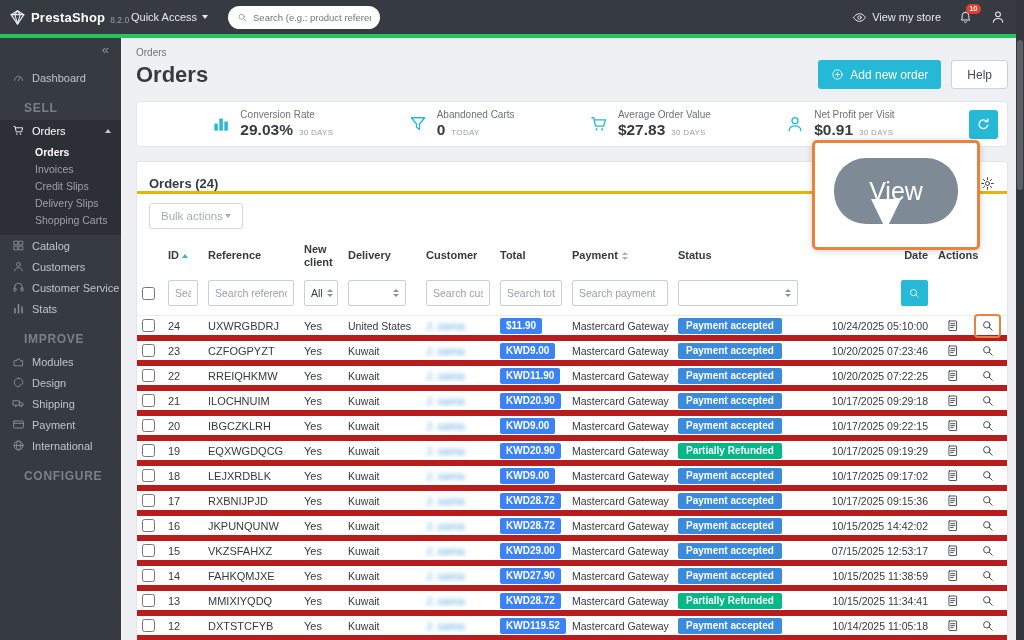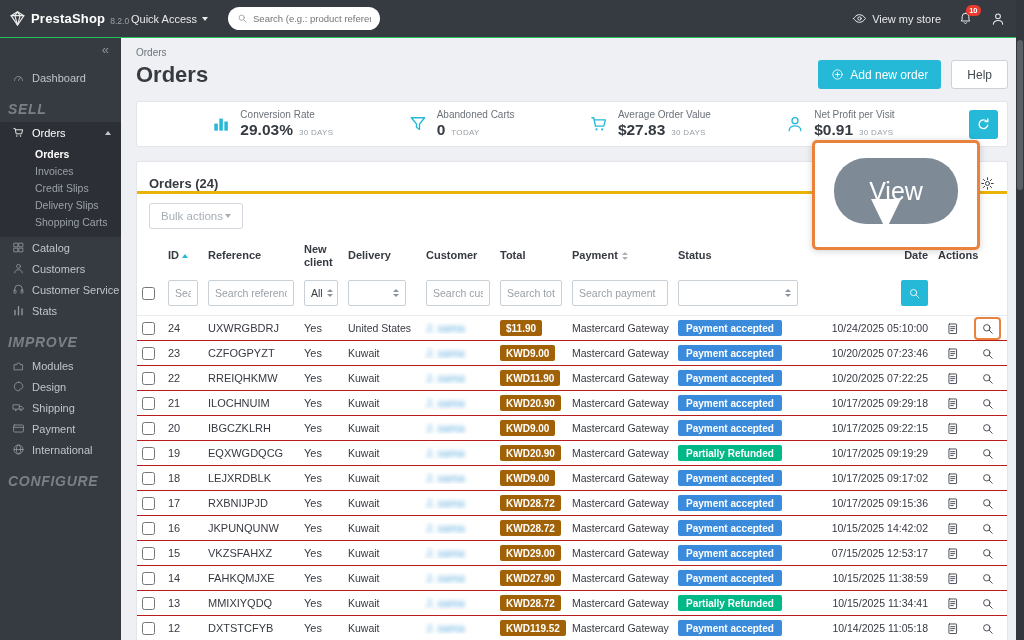--- a/index.html
+++ b/index.html
@@ -3,21 +3,21 @@
 <meta charset="utf-8">
 <style>
   * { margin:0; padding:0; box-sizing:border-box; }
   html,body { width:1024px; height:640px; overflow:hidden; background:#eef0f3;
               font-family:"Liberation Sans", sans-serif; }
   .ic { width:14px; height:14px; display:block; }
 
   
   .topbar { position:fixed; top:0; left:0; width:1024px; height:38px; background:#363a41;
             display:flex; align-items:center; z-index:40; color:#fff;
-            border-bottom:1px solid #22c55e; }
+            border-bottom:4px solid #22c55e; }
   .brand { width:121px; display:flex; align-items:center; gap:5px; padding-left:9px; }
   .brand .ic { width:17px; height:17px; color:#eceef0; }
   .brand-name { font-size:13px; font-weight:bold; letter-spacing:.2px; }
   .brand-version { font-size:8.5px; color:#9aa0a6; align-self:flex-start; margin-top:6px; }
   .quick-access { display:flex; align-items:center; gap:5px; font-size:11px; color:#e8eaec;
                   margin-left:10px; cursor:pointer; }
   .caret { width:0; height:0; border-left:3.5px solid transparent; border-right:3.5px solid transparent; }
   .caret-light { border-top:4px solid #e8eaec; }
   .caret-gray  { border-top:4px solid #a6adb4; }
   .hsearch { margin-left:20px; width:152px; height:23px; background:#fff; border-radius:12px;
@@ -44,21 +44,21 @@
                font-size:11px; cursor:pointer; white-space:nowrap; }
   .menu-item .mi-icon { color:#8f969d; display:flex; flex:none; }
   .menu-item .mi-icon .ic { width:13px; height:13px; }
   .menu-item.active { background:#2c2f35; color:#fff; }
   .menu-item.active .mi-icon { color:#fff; }
   .mi-caret { width:0; height:0; border-left:3.5px solid transparent; border-right:3.5px solid transparent;
               border-bottom:4px solid #c3c8cd; margin-left:auto; margin-right:10px; }
   .submenu { background:#2c2f35; padding:2px 0 7px; }
   .submenu-item { padding:2.5px 0 2.5px 35px; font-size:10.5px; color:#9aa1a8; cursor:pointer; white-space:nowrap; }
   .submenu-item.active { color:#fff; font-weight:bold; }
-  .sec-title { font-size:14px; letter-spacing:.7px; color:#7a8087; padding:13px 0 5px 8px; font-weight:bold;font-style:italic; }
+  .sec-title { font-size:12px; letter-spacing:.7px; color:#7a8087; padding:13px 0 5px 24px; font-weight:bold; }
   .dash-item { margin-top:7px; }
 
   
   .main { position:absolute; left:121px; top:38px; right:0; bottom:0; overflow:hidden; }
   .breadcrumb { font-size:10px; color:#6c737b; padding:9px 16px 0 15px; }
   .page-head { display:flex; align-items:center; padding:2px 16px 12px 15px; }
   .page-title { font-size:22px; font-weight:bold; color:#363a41; }
   .head-actions { margin-left:auto; display:flex; gap:10px; }
   .btn-primary { display:flex; align-items:center; gap:6px; background:#25b9d7; color:#fff; font-size:12px;
                  border:0; border-radius:3px; height:29px; padding:0 13px; font-family:inherit; cursor:pointer; }
@@ -116,29 +116,29 @@
   .updown i { width:0; height:0; border-left:3px solid transparent; border-right:3px solid transparent; }
   .updown .u { border-bottom:3.5px solid #8b9299; }
   .updown .d { border-top:3.5px solid #8b9299; }
   .datebox { height:26px; border:1px solid #c9d0d6; border-radius:2px; background:#fff; display:flex;
              align-items:center; padding:0 7px; font-size:10.5px; color:#9aa1a8; width:100%; cursor:text; }
   .datebox .ic { margin-left:auto; width:12px; height:12px; color:#6c737a; }
   .btn-search { width:27px; height:26px; background:#25b9d7; border:0; border-radius:2px; color:#fff;
                 display:flex; align-items:center; justify-content:center; margin-left:auto; cursor:pointer; }
   .btn-search .ic { width:13px; height:13px; }
 
-  .tbody .tr { border-bottom:1px solid #b91c1c; height:25px; background:#fff; cursor:pointer; }
+  .tbody .tr { border-bottom:6px solid #b91c1c; height:25px; background:#fff; cursor:pointer; }
   .td { font-size:11px; color:#363a41; padding:0 5px; display:flex; align-items:center;
         overflow:hidden; white-space:nowrap; }
   .c-pay { font-size:10.5px; }
   .c-del { font-size:10.5px; }
   .c-date { justify-content:flex-end; font-size:10.5px; }
   .c-cust .blur { color:#57a8dc; filter:blur(2.2px); }
   input[type=checkbox] { width:13px; height:13px; accent-color:#25b9d7; }
-  .badge-total { background:#a16207; color:#fff; font-size:10px; font-weight:bold; padding:2.5px 6px; border-radius:2px; }
+  .badge-total { background:#3b82f6; color:#fff; font-size:10px; font-weight:bold; padding:2.5px 6px; border-radius:2px; }
   .badge-status { color:#fff; font-size:10px; font-weight:bold; padding:2.5px 8px; border-radius:2px; }
   .st-accepted { background:#3a8bdb; }
   .st-refunded { background:#01b887; }
   .c-actions { gap:13px; padding-left:9px; overflow:visible; }
   .act { background:none; border:0; color:#3a4047; cursor:pointer; display:flex; padding:2px 4px; }
   .act .ic { width:13.5px; height:13.5px; }
   .view-btn.highlight { outline:2px solid #e8823c; outline-offset:1px; border-radius:1px; }
 
   
   .annotation { position:fixed; left:812px; top:140px; width:168px; height:110px; background:#fff;

